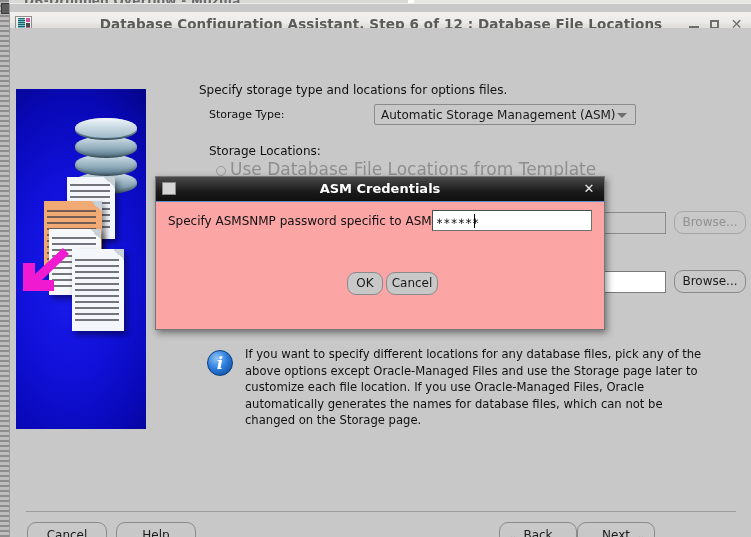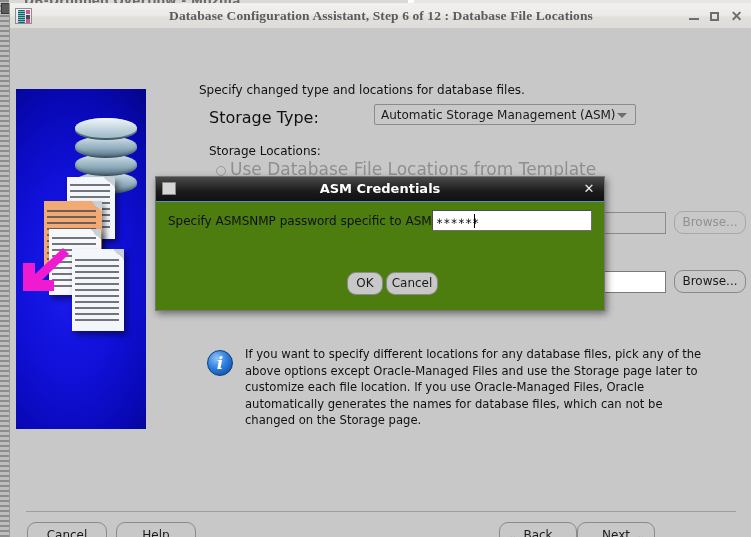--- a/index.html
+++ b/index.html
@@ -76,25 +76,24 @@
   .app-window {
     position: absolute;
     left: 9px; top: 3px;
     width: 742px; height: 534px;
     background: #c8c8c8;
     border-left: 1px solid #9a9a9a;
     border-top: 1px solid #ededed;
   }
   .titlebar {
     position: absolute;
-    left: 0; top: 0;
+    left: 0; top: 8px;
     width: 742px; height: 24px;
     background: linear-gradient(180deg, #f2f1ef 0%, #eceae7 45%, #e2e0dc 55%, #dedcd8 100%);
     border-bottom: 1px solid #b6b4b0;
-    font-family: Liberation Serif, serif;
   }
   .titlebar-icon {
     position: absolute;
     left: 5px; top: 4px;
     width: 17px; height: 16px;
     background: linear-gradient(180deg,#f6f6f6,#dedede);
     border: 1px solid #8e8e8e;
     box-sizing: border-box;
   }
   .titlebar-icon .ic-left {
@@ -223,21 +222,21 @@
   .content-text {
     position: absolute;
     left: 189px; top: 55px;
     font-size: 12px;
     color: #111;
     white-space: nowrap;
   }
   .lbl-storage-type {
     position: absolute;
     left: 199px; top: 80px;
-    font-size: 16px;
+    font-size: 11px;
     color: #111;
   }
   .combo {
     position: absolute;
     left: 364px; top: 76px;
     width: 262px; height: 21px;
     background: #c8c8c8;
     border: 1px solid #8b8b8b;
     border-radius: 2px;
     box-sizing: border-box;
@@ -373,22 +372,22 @@
     color: #777;
   }
   .chev-back { left: 8px; }
   .chev-next { right: 8px; }
   .ul { text-decoration: underline; }
 
   
   .dialog {
     position: absolute;
     left: 155px; top: 176px;
-    width: 450px; height: 135px;
-    background: #4d7c0f;
+    width: 450px; height: 154px;
+    background: #fca5a5;
     border: 1px solid #767676;
     box-sizing: border-box;
     box-shadow: 2px 3px 7px rgba(0,0,0,.45);
   }
   .dlg-titlebar {
     position: absolute;
     left: 0; top: 0;
     width: 448px; height: 24px;
     background: linear-gradient(180deg,#4a4a4a 0%, #2e2e2e 35%, #1b1b1b 60%, #101010 100%);
     border-bottom: 1px solid #5f8fc4;
@@ -517,21 +516,21 @@
           <span class="doc-lines"></span>
             <span class="doc-fold"></span>
         </div>
         <div class="arrow-shape">
           <svg width="50" height="48" viewBox="0 0 50 48">
             <polygon points="4,44 4,16 16,16 16,27 44,1 50,7 23,33 35,33 35,44" fill="#f01ad0"></polygon>
           </svg>
         </div>
       </div>
 
-      <div class="content-text">Specify changed type and locations for database files.</div>
+      <div class="content-text">Specify storage type and locations for options files.</div>
 
       <div class="lbl-storage-type">Storage Type:</div>
       <div class="combo">
         <span class="combo-text">Automatic Storage Management (ASM)</span>
         <span class="combo-arrow"></span>
       </div>
 
       <div class="lbl-storage-loc">Storage Locations:</div>
 
       <div class="radio-row disabled r-template">

